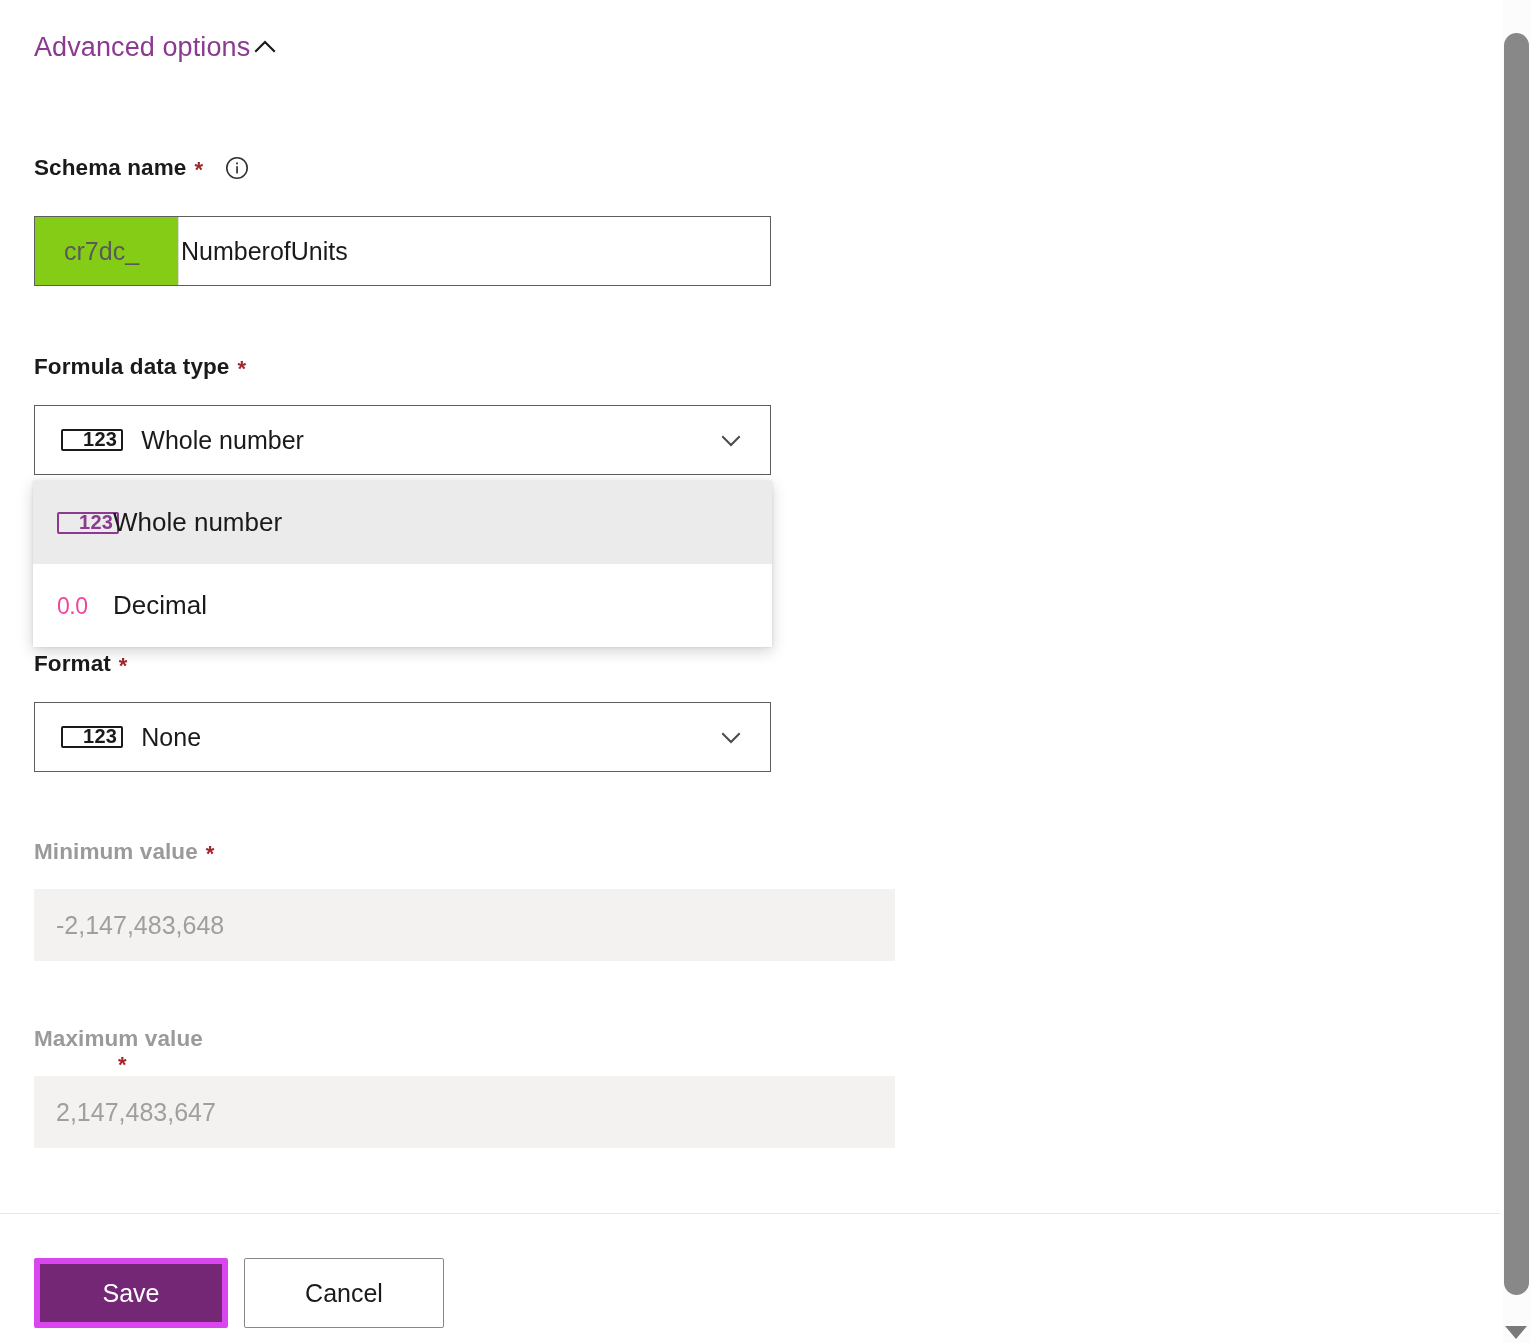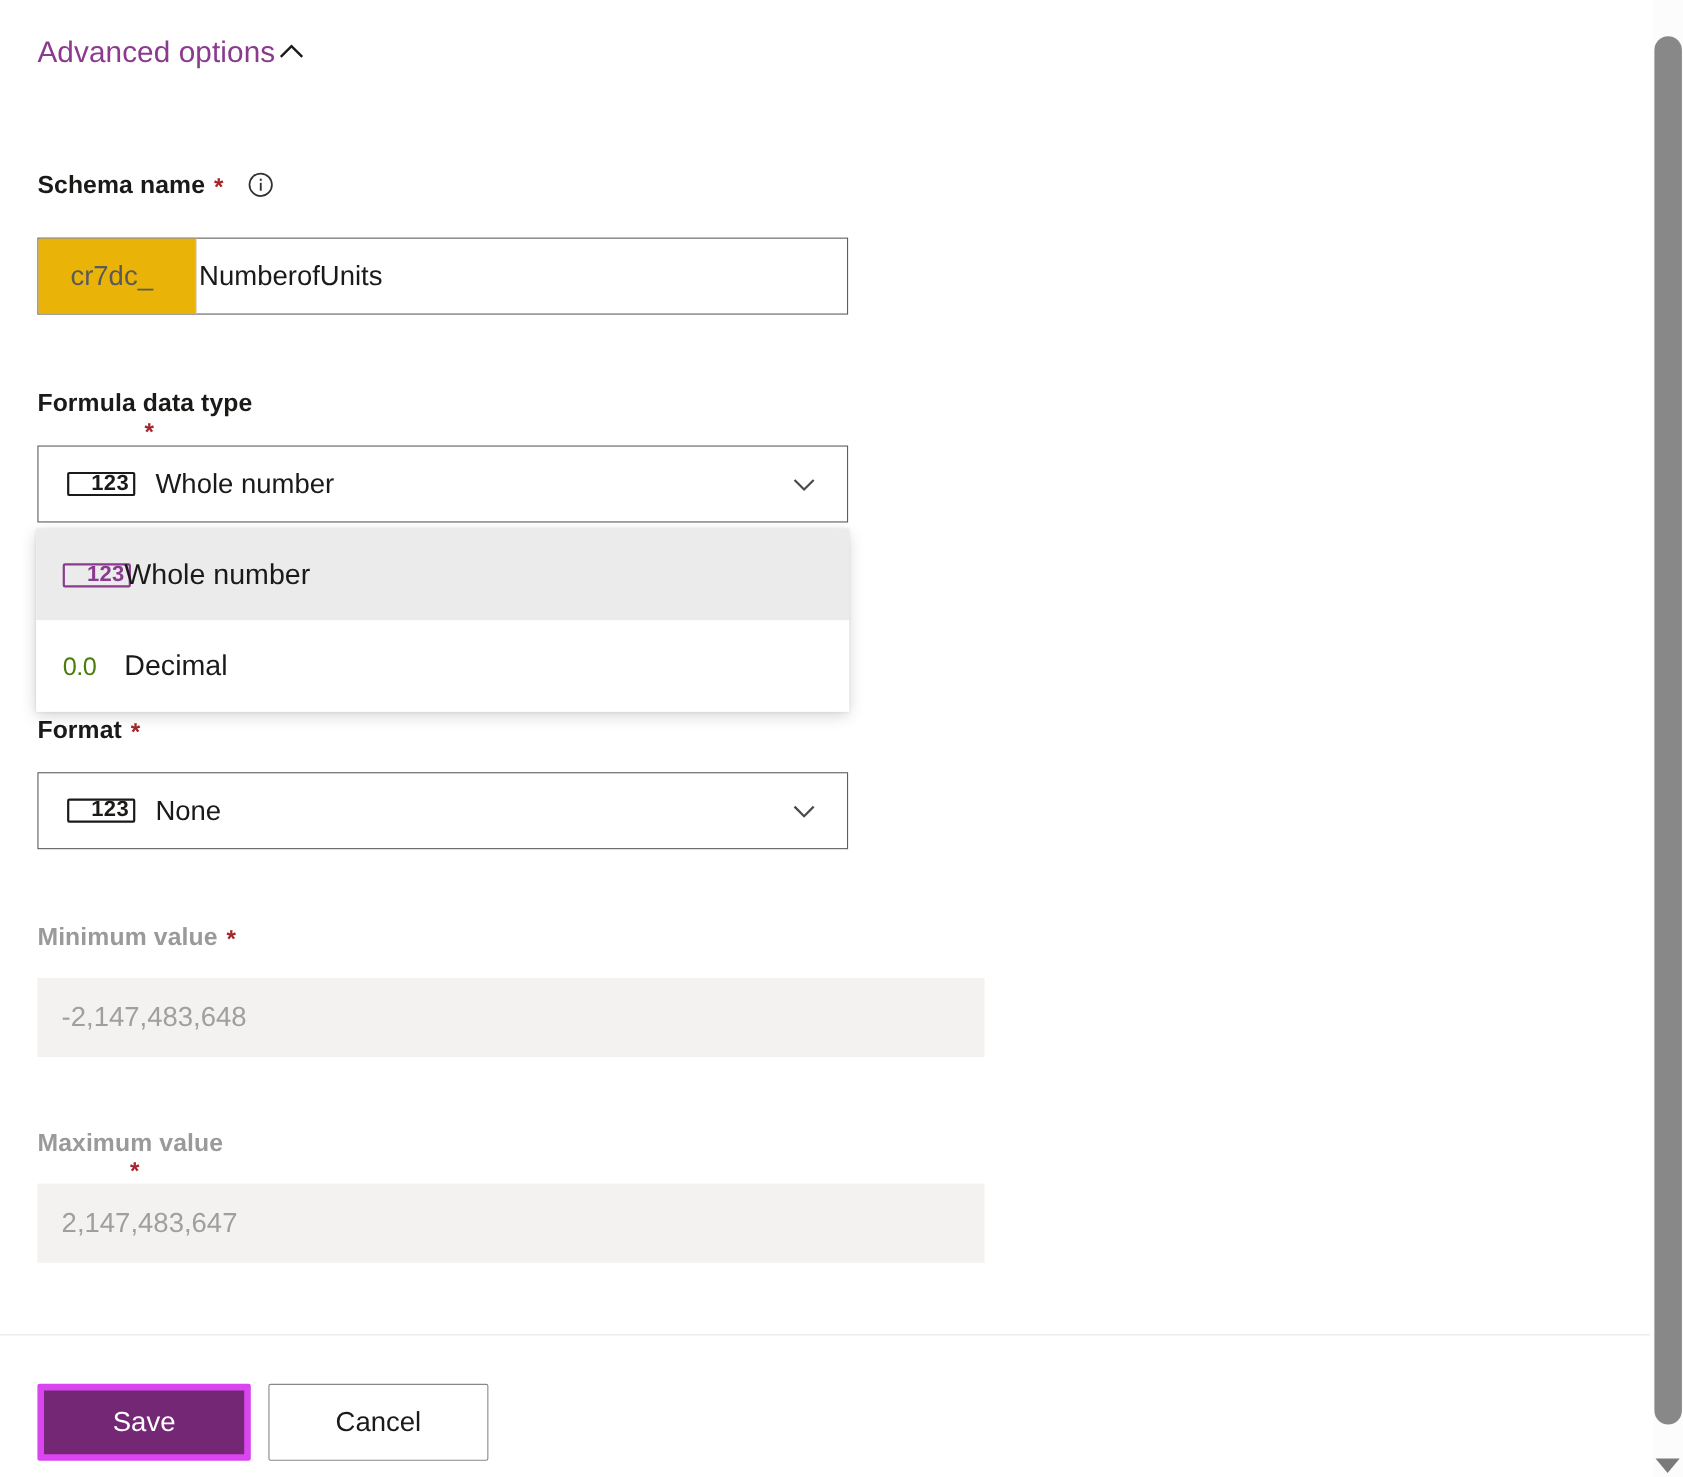--- a/index.html
+++ b/index.html
@@ -85,21 +85,21 @@
     width: 737px;
     height: 70px;
     border: 1.5px solid #605e5c;
     background: #ffffff;
     display: flex;
     align-items: stretch;
     box-sizing: border-box;
   }
   .schema-prefix {
     width: 144px;
-    background: #eab308;
+    background: #84cc16;
     border-right: 1.5px solid #e1dfdd;
     display: flex;
     align-items: center;
     padding-left: 29px;
     box-sizing: border-box;
     font-size: 25px;
     color: #5a5a5a;
   }
   .schema-value {
     flex: 1;
@@ -157,21 +157,21 @@
     letter-spacing: 0.3px;
   }
   .icon-123.purple {
     border-color: #8a3a8f;
     color: #8a3a8f;
   }
   .icon-00 {
     display: inline-block;
     font-size: 23px;
     line-height: 24px;
-    color: #4d7c0f;
+    color: #ec4899;
     font-family: "Liberation Sans", sans-serif;
     letter-spacing: -0.5px;
   }
 
   
   .dropdown-callout {
     position: absolute;
     left: 33px;
     top: 481px;
     width: 739px;
@@ -323,21 +323,21 @@
         <rect x="11.2" y="6.4" width="1.7" height="2.0" fill="#323130"></rect>
       </svg>
     </span>
   </div>
 
   <div class="schema-input">
     <span class="schema-prefix">cr7dc_</span>
     <input class="schema-value" type="text" value="NumberofUnits" style="">
   </div>
 
-  <div class="field-label" style="left:34px; top:354px;flex-direction:column;">
+  <div class="field-label" style="left:34px; top:354px;">
     <span>Formula data type</span>
     <span class="req">*</span>
   </div>
 
   <div class="dropdown" style="top:405px;">
     <span class="sel-icon">
       <span class="icon-123">123</span>
     </span>
     <span class="sel-text">Whole number</span>
     <span class="chev">

